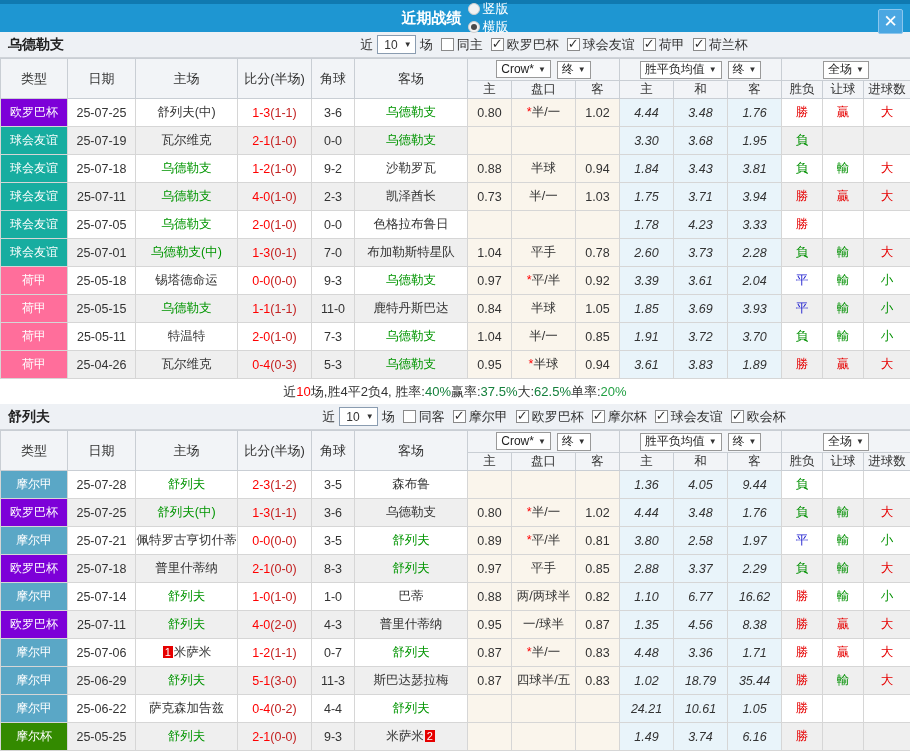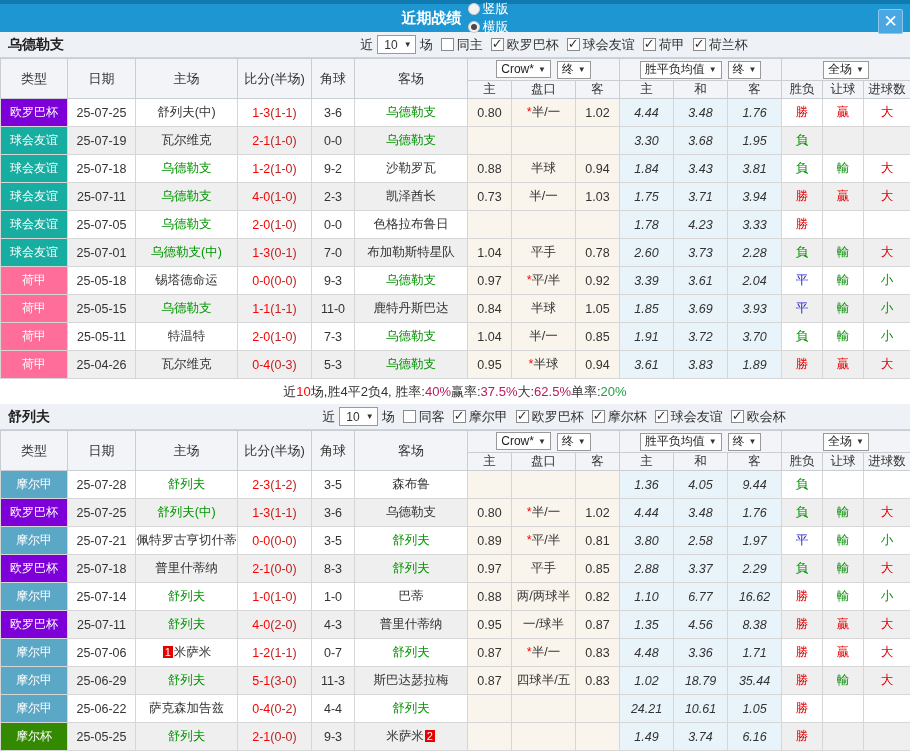--- a/index.html
+++ b/index.html
@@ -55,21 +55,21 @@
   .green-team { color:#019501; }
   .score-ft { color:#ff0000; }
   .score-ht { color:#c32222; }
   .star { color:#ff0000; }
   .rbadge { background:#e60000; color:#fff; font-size:11px; padding:0 2px; margin:0 1px; }
 
   
   .summary { height:25px; display:flex; align-items:center; justify-content:center;
     font-size:13px; color:#333; background:#fff; }
   .sum-default { color:#333; } .sum-red { color:#ff0000; }
-  .sum-blue { color:#be185d; } .sum-green { color:#22a044; }
+  .sum-blue { color:#15803d; } .sum-green { color:#22a044; }
 </style>
 </head>
 <body>
 
 <div class="titlebar">
   <div class="title-group">
     <span class="dlg-title">近期战绩</span>
     <span id="view-radios">
         <span class="radio-wrap">
           <span class="radio"></span>

